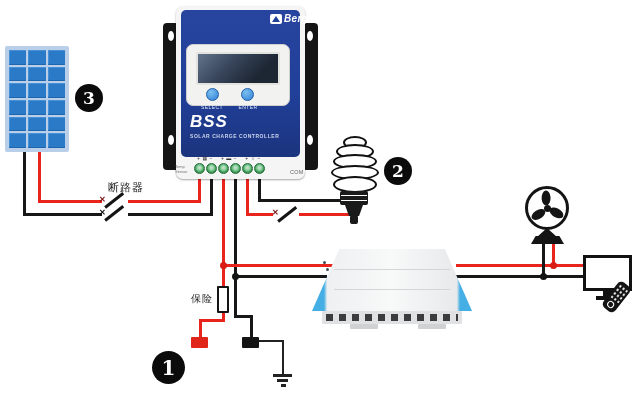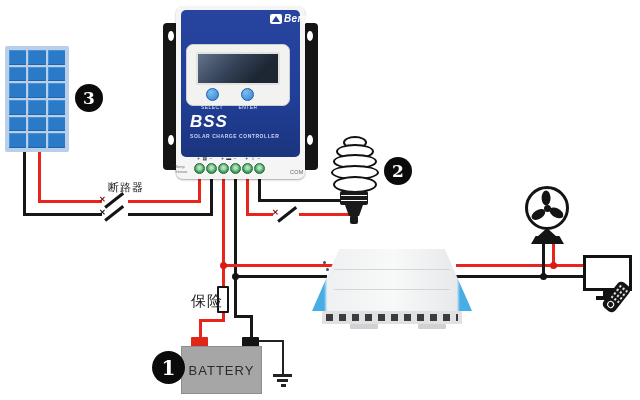--- a/index.html
+++ b/index.html
@@ -235,40 +235,37 @@
     <div class="inv-dot" style="left:14px;top:22px;"></div>
     <div id="inv-front">
       <div id="inv-vents"></div>
     </div>
     <div class="inv-foot" style="left:38px;"></div>
     <div class="inv-foot" style="left:106px;"></div>
   </div>
 
   <div class="bat-term" style="left:191px;background:#e02519;"></div>
   <div class="bat-term" style="left:242px;background:#141414;"></div>
-  <div id="battery-box" class="abs">
-    <span>BATTERY</span>
-  </div>
 
   <div id="fan-head" class="abs"></div>
   <div class="fan-blade" style="transform:rotate(25deg) translateX(6px);"></div>
   <div class="fan-blade" style="transform:rotate(145deg) translateX(6px);"></div>
   <div class="fan-blade" style="transform:rotate(265deg) translateX(6px);"></div>
   <div id="fan-hub" class="abs"></div>
   <div id="fan-neck" class="abs"></div>
   <div id="fan-base" class="abs"></div>
 
   <div id="monitor" class="abs"></div>
   <div id="mon-neck" class="abs"></div>
   <div id="mon-base" class="abs"></div>
   <div id="remote" class="abs">
     <div class="keys"></div>
     <div class="okbtn"></div>
   </div>
 
   <div class="cn-label" style="left:100px;top:180px;font-size:11px;margin-left:8px;">断路器</div>
-  <div class="cn-label" style="left:191px;top:292px;font-size:15px;">保险</div>
+  <div class="cn-label" style="left:191px;top:292px;font-size:10px;">保险</div>
 
   <div class="badge" style="left:152px;top:351px;width:33px;height:33px;font-size:20px;">1</div>
   <div class="badge" style="left:384px;top:157px;width:28px;height:28px;font-size:17px;">2</div>
   <div class="badge" style="left:75px;top:84px;width:28px;height:28px;font-size:17px;">3</div>
 
 </div>
 
 </body></html>

